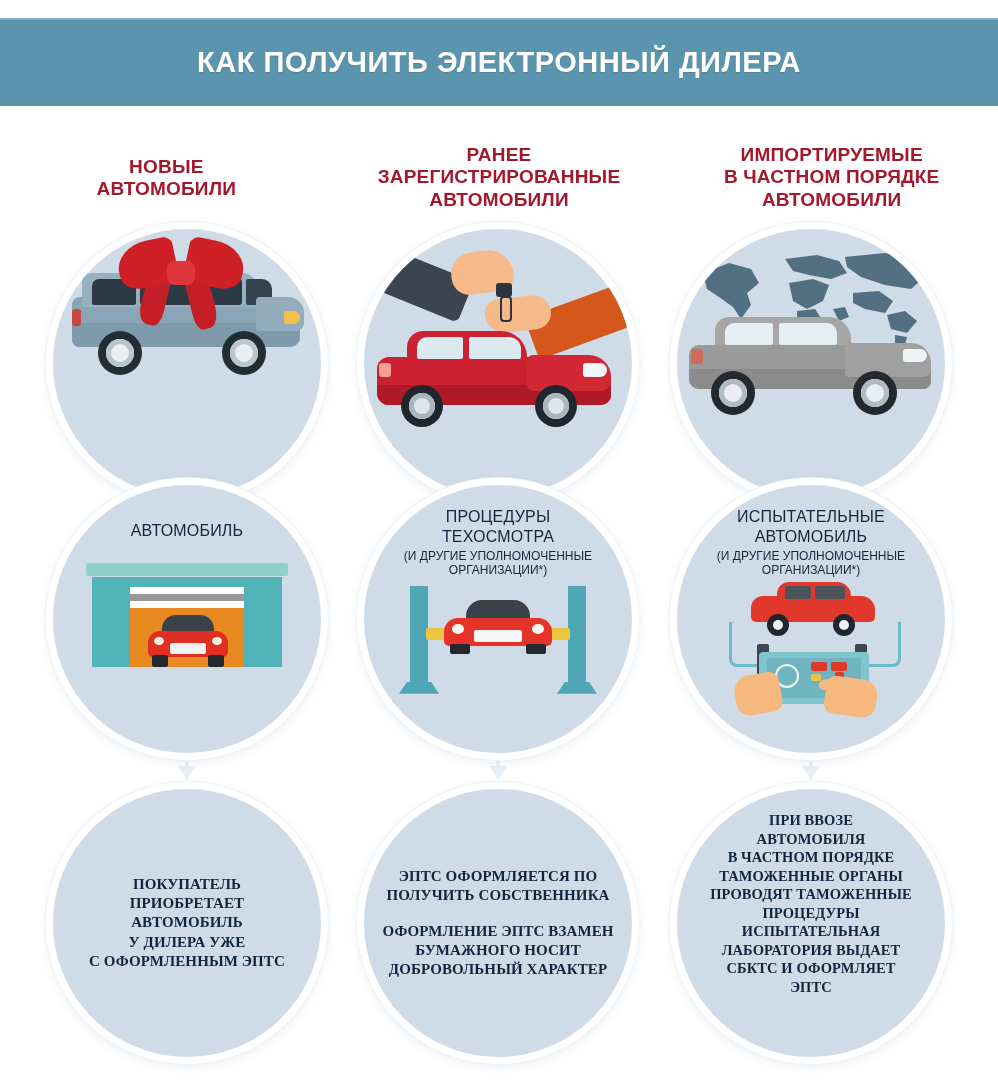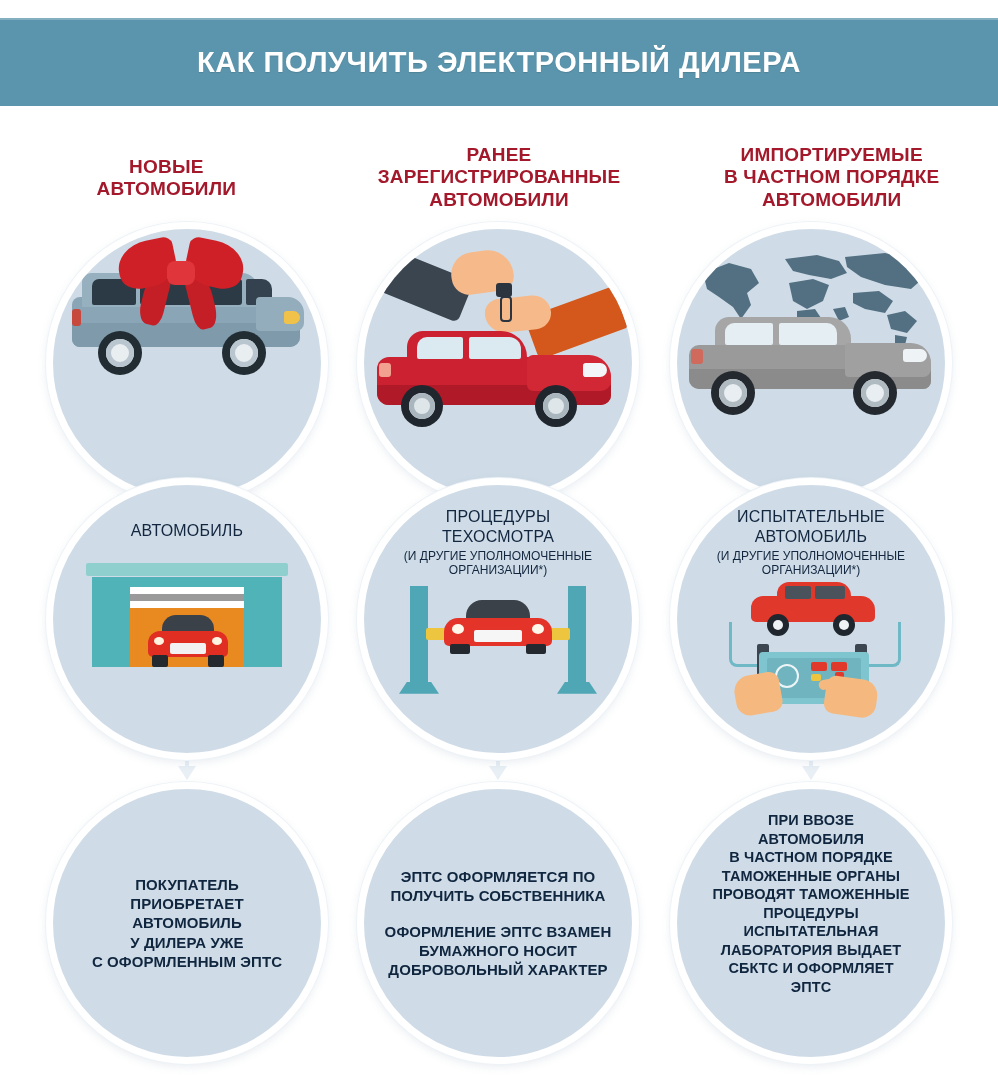--- a/index.html
+++ b/index.html
@@ -100,21 +100,21 @@
   .c-title{
     color:#12263f;font-size:16px;font-weight:normal;line-height:1.22;
     text-align:center;letter-spacing:.2px;white-space:pre-line;
   }
   .c-sub{
     color:#12263f;font-size:12px;font-weight:normal;line-height:1.2;
     text-align:center;margin-top:3px;white-space:pre-line;
   }
   .c-body{
     color:#10263f;font-size:15px;font-weight:bold;line-height:1.28;
-    text-align:center;white-space:pre-line;letter-spacing:.1px;
+    text-align:center;white-space:pre-line;letter-spacing:.1px;font-family:Liberation Serif, serif;
   }
   .c-body.small{font-size:14.5px;}
   .c-body + .c-body{margin-top:17px;}
   .body-wrap{
     position:absolute;inset:0;
     display:flex;flex-direction:column;align-items:center;justify-content:center;
     padding:0 10px;box-sizing:border-box;
   }
   .body-wrap.top{justify-content:flex-start;padding-top:22px;}
 

